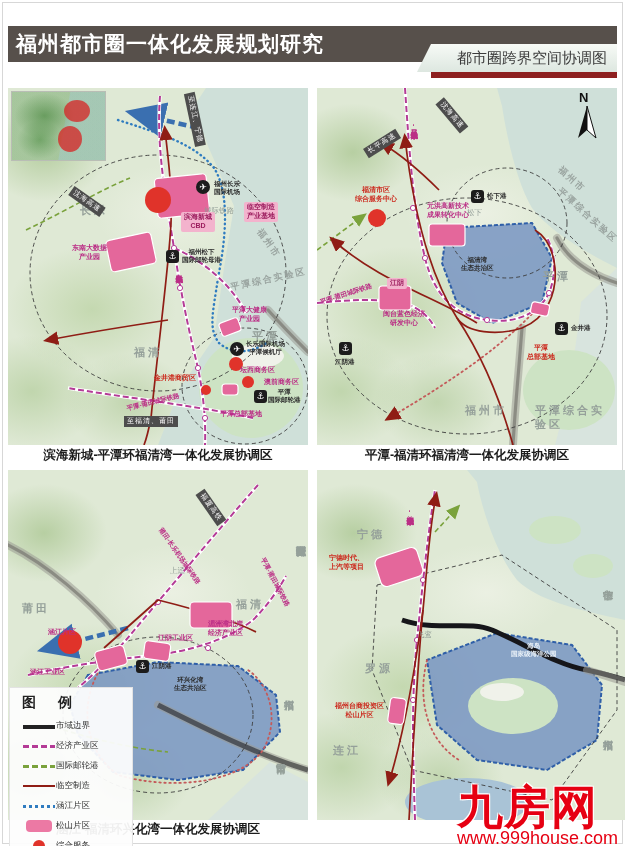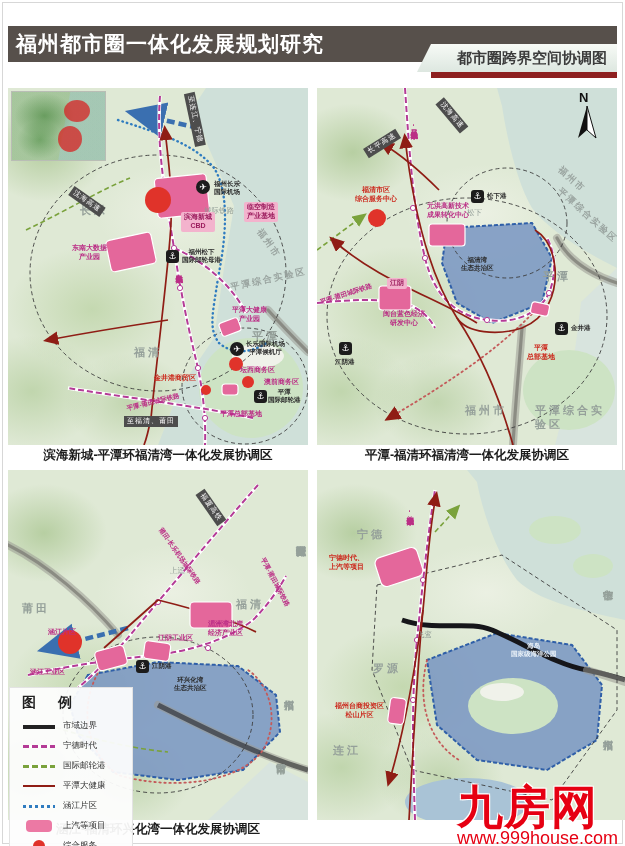--- a/index.html
+++ b/index.html
@@ -7,21 +7,21 @@
         font-family:"Liberation Sans","DejaVu Sans",sans-serif;}
   .frame{position:absolute;inset:2px;border:1px solid #d7d7d7;pointer-events:none;}
 
   
   .hdr-bar{position:absolute;left:8px;top:26px;right:8px;height:36px;background:#57504b;}
   .hdr-title{position:absolute;left:16px;top:30px;font-size:21px;font-weight:700;color:#fff;letter-spacing:1px;}
   .hdr-tab{position:absolute;right:8px;top:44px;width:200px;height:28px;
            background:linear-gradient(#f7faf6,#dde7e0);
            clip-path:polygon(14px 0,100% 0,100% 100%,0 100%);
            display:flex;align-items:center;justify-content:flex-end;}
-  .hdr-tab span{font-size:15px;font-weight:700;color:#3c3c3c;padding-right:10px;}
+  .hdr-tab span{font-size:15px;font-weight:400;color:#3c3c3c;padding-right:10px;}
   .hdr-red{position:absolute;right:8px;top:72px;width:186px;height:6px;background:#8e2020;}
 
   
   .map{position:absolute;overflow:hidden;background-color:#dfe9d5;
        background-image:
          radial-gradient(ellipse 90px 70px at 12% 18%,rgba(150,185,120,.55),rgba(150,185,120,0) 70%),
          radial-gradient(ellipse 120px 90px at 28% 62%,rgba(170,200,140,.5),rgba(170,200,140,0) 70%),
          radial-gradient(ellipse 100px 80px at 8% 85%,rgba(155,190,125,.45),rgba(155,190,125,0) 70%),
          radial-gradient(ellipse 110px 70px at 55% 35%,rgba(238,242,230,.8),rgba(238,242,230,0) 70%),
          radial-gradient(ellipse 90px 70px at 40% 88%,rgba(150,185,120,.4),rgba(150,185,120,0) 70%);}
@@ -76,21 +76,21 @@
                           radial-gradient(ellipse 30px 26px at 30% 70%,rgba(90,150,80,.7),rgba(90,150,80,.1) 75%),
                           linear-gradient(100deg,rgba(120,170,110,.35) 55%,rgba(150,195,205,.5) 56%);}
   .inset i{position:absolute;border-radius:50%;background:rgba(215,35,35,.75);}
   .inset i.a{left:52px;top:8px;width:26px;height:22px;}
   .inset i.b{left:46px;top:34px;width:24px;height:26px;}
 
   
   .legend{position:absolute;left:9px;top:687px;width:118px;background:rgba(253,253,253,.94);
           border:1px solid #e3e3e3;padding:4px 2px 6px 2px;z-index:8;}
   .legend-title{font-size:14px;font-weight:700;letter-spacing:9px;color:#222;margin:2px 0 5px 10px;}
-  .lg-row{display:flex;align-items:center;gap:7px;margin:8px 6px 0 10px;}
+  .lg-row{display:flex;align-items:center;margin:8px 6px 0 10px;}
   .lg-row span.lab{font-size:8.5px;color:#333;}
   .sym{width:34px;height:12px;position:relative;flex:0 0 34px;}
   .sym::before{content:"";position:absolute;left:1px;right:1px;top:5px;height:3px;}
   .sym-line-black::before{background:#222;height:3.5px;}
   .sym-dash-magenta::before{background:repeating-linear-gradient(90deg,#b43b96 0 6px,#fff 6px 9px);}
   .sym-dash-green::before{background:repeating-linear-gradient(90deg,#7aa23c 0 6px,#fff 6px 9px);}
   .sym-line-red::before{background:#8f1d15;height:2px;}
   .sym-dot-blue::before{background:repeating-linear-gradient(90deg,#2f7cc0 0 3px,transparent 3px 6px);}
   .sym-rect-pink::before{left:4px;top:0;width:26px;height:12px;background:#ec79a4;border-radius:4px;}
   .sym-circle-red::before{left:11px;top:0;width:12px;height:12px;border-radius:50%;background:#e0332a;}
@@ -419,58 +419,58 @@
         <rect class="pnk" x="72" y="228" width="16" height="26" rx="4" transform="rotate(8 80 241)"></rect>
       </g>
     </svg>
   <span class="ml ml-gray" style="left: 40px; top: 58px;">宁德</span>
       <span class="ml ml-pinkv ml-v" style="left: 88px; top: 40px;">宁德-长乐机场城际铁路</span>
       <span class="ml ml-red" style="left: 12px; top: 84px;">宁德时代、
 上汽等项目</span>
       <span class="ml ml-white" style="left: 194px; top: 172px;">海岛
 国家级海洋公园</span>
       <span class="ml ml-graysm" style="left: 100px; top: 160px;">飞鸾</span>
-      <span class="ml ml-gray" style="left: 56px; top: 192px; text-align: right;">罗源</span>
+      <span class="ml ml-gray" style="left: 48px; top: 192px; text-align: right;">罗源</span>
       <span class="ml ml-red" style="left: 18px; top: 232px;">福州台商投资区
 松山片区</span>
       <span class="ml ml-gray" style="left: 16px; top: 274px;">连江</span>
       <span class="ml ml-grayv ml-v" style="left: 284px; top: 112px;">宁德市</span>
       <span class="ml ml-grayv ml-v" style="left: 284px; top: 262px;">福州市</span>
     </div>
 
   <div class="caption" style="left:317px;top:447px;width:300px;">平潭-福清环福清湾一体化发展协调区</div>
   <div class="caption" style="left:8px;top:447px;width:300px;">滨海新城-平潭环福清湾一体化发展协调区</div>
   <div class="caption" style="left:8px;top:821px;width:300px;">涵江-福清环兴化湾一体化发展协调区</div>
 
   <div class="legend">
     <div class="legend-title">图  例</div>
     <div>
         <div class="lg-row">
           <span class="sym sym-line-black"></span>
           <span class="lab">市域边界</span>
         </div>
         <div class="lg-row">
           <span class="sym sym-dash-magenta"></span>
-          <span class="lab">宁德时代</span>
+          <span class="lab">经济产业区</span>
         </div>
         <div class="lg-row">
           <span class="sym sym-dash-green"></span>
           <span class="lab">国际邮轮港</span>
         </div>
         <div class="lg-row">
           <span class="sym sym-line-red"></span>
-          <span class="lab">平潭大健康</span>
+          <span class="lab">临空制造</span>
         </div>
         <div class="lg-row">
           <span class="sym sym-dot-blue"></span>
           <span class="lab">涵江片区</span>
         </div>
         <div class="lg-row">
           <span class="sym sym-rect-pink"></span>
-          <span class="lab">上汽等项目</span>
+          <span class="lab">松山片区</span>
         </div>
         <div class="lg-row">
           <span class="sym sym-circle-red"></span>
           <span class="lab">综合服务</span>
         </div>
       </div>
   </div>
 
   <div class="wm">
     <div class="wm-brand">九房网</div>

